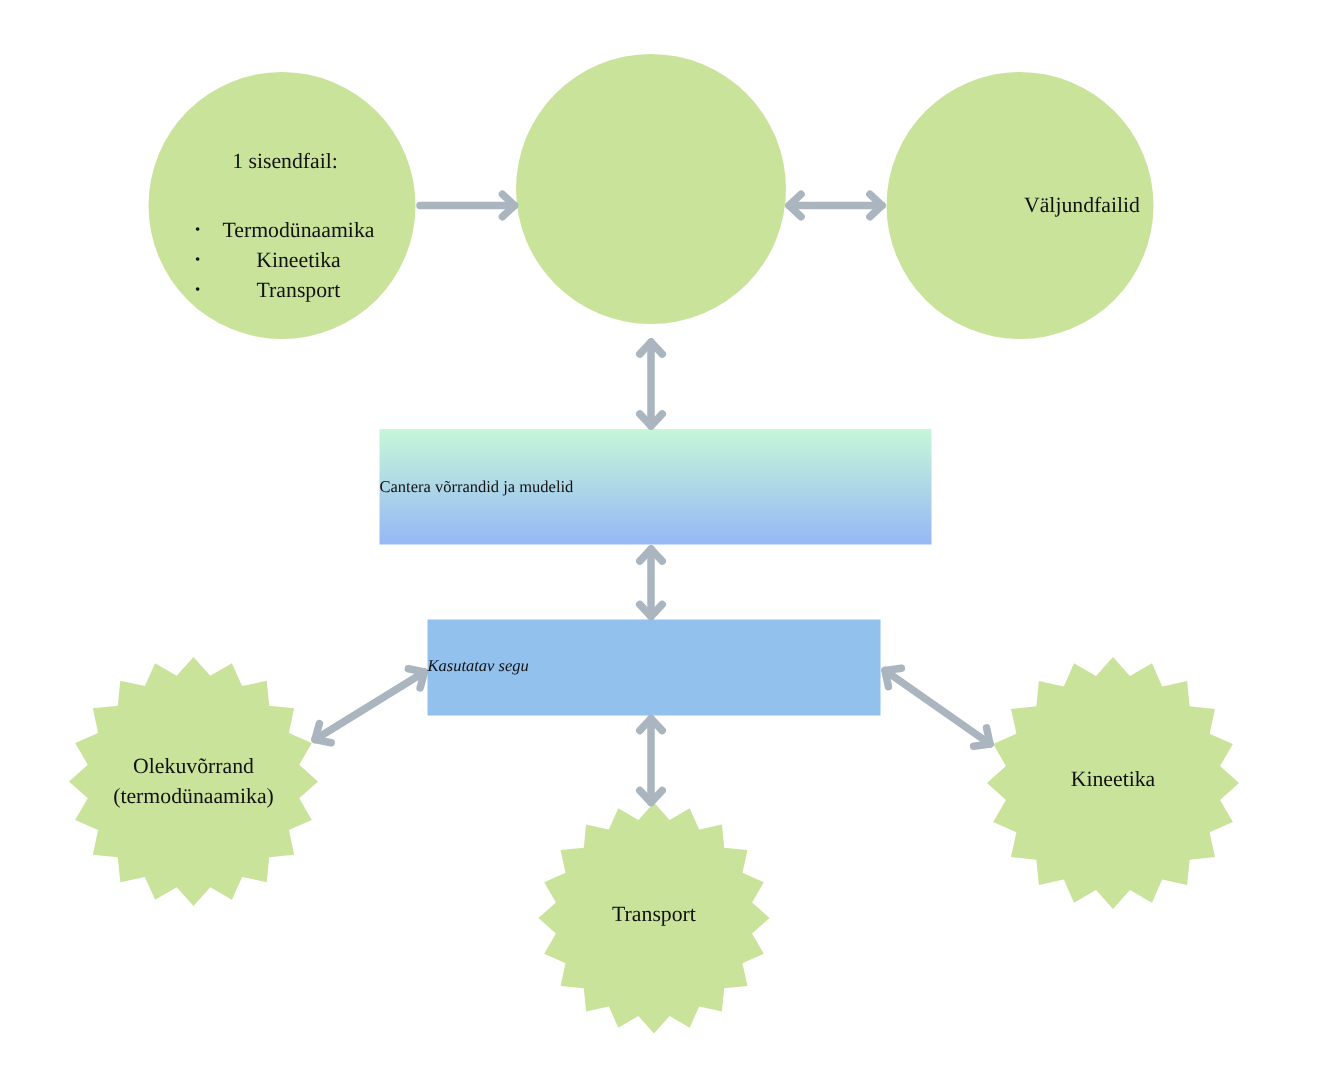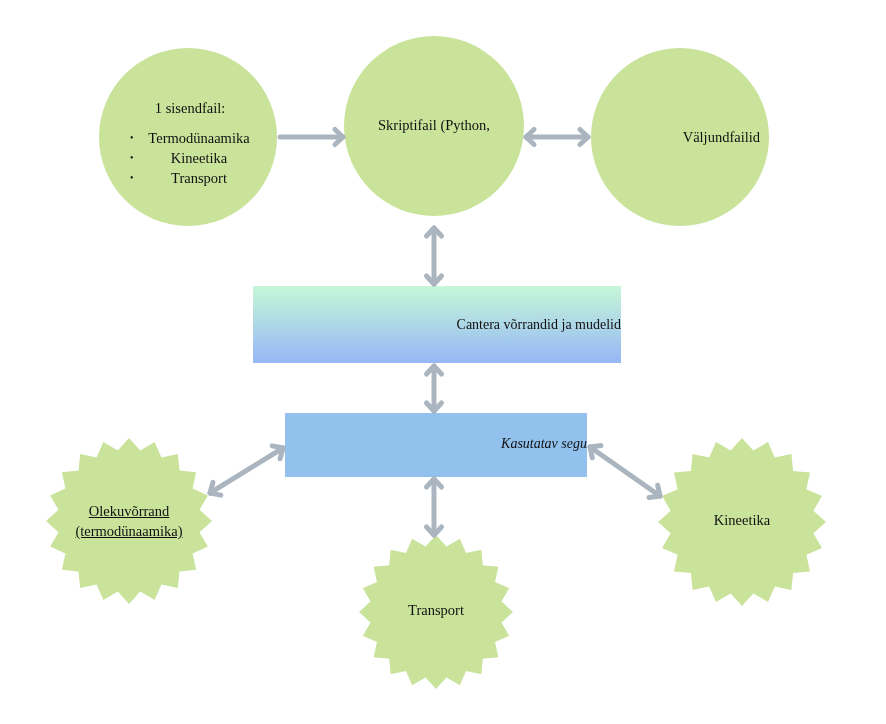--- a/index.html
+++ b/index.html
@@ -1,20 +1,20 @@
 <!DOCTYPE html>
 <html><head>
   <meta charset="utf-8">
   <style>
     html, body { margin: 0; padding: 0; background: #ffffff; }
     body { width: 886px; height: 724px; position: relative; overflow: hidden;
            font-family: "Liberation Serif", "DejaVu Serif", serif; color: #111; }
     #diagram { position: absolute; left: 0; top: 0; width: 886px; height: 724px; }
     .node-text { position: absolute; text-align: center; font-size: 14.5px; line-height: 20px; }
-    .rect-node { position: absolute; display: flex; align-items: center; justify-content: flex-end; font-size: 14px; }
+    .rect-node { position: absolute; display: flex; align-items: center; justify-content: flex-start; font-size: 11px; }
     .bullet-list { list-style: none; margin: 0; padding: 0; text-align: center; }
     .bullet-list li { position: relative; line-height: 20px; }
     .bullet-dot { position: absolute; left: -32px; font-size: 10px; }
   </style>
 </head>
 <body style="color: rgb(17, 17, 17);">
 
 <svg id="diagram" xmlns="http://www.w3.org/2000/svg" width="886" height="724" viewBox="0 0 886 724">
   <defs>
     <linearGradient id="canteraGrad" x1="0" y1="0" x2="0" y2="1">
@@ -66,45 +66,44 @@
       </g>
     <g class="arrow">
         <line x1="590" y1="447" x2="660" y2="496" stroke="#aab5bf" stroke-width="5" stroke-linecap="round"></line>
         <polyline points="649.1065125753802,497.5270663802372 660,496 657.7061841246818,485.24182130980626" fill="none" stroke="#aab5bf" stroke-width="5" stroke-linecap="round" stroke-linejoin="round"></polyline>
         <polyline points="600.8934874246198,445.4729336197628 590,447 592.2938158753182,457.75817869019374" fill="none" stroke="#aab5bf" stroke-width="5" stroke-linecap="round" stroke-linejoin="round"></polyline>
       </g>
   </g>
 </svg>
 
 <div class="node-text" style="left:110px; top:98px; width:160px;">
-  <div style="margin-bottom:10px;">1 sisendfail:</div>
+  <div style="margin-bottom:26px;">1 sisendfail:</div>
   <ul class="bullet-list">
     <li><span class="bullet-dot" style="left:20px;">•</span><span style="padding-left:18px;">Termodünaamika</span></li>
     <li><span class="bullet-dot" style="left:20px;">•</span><span style="padding-left:18px;">Kineetika</span></li>
     <li><span class="bullet-dot" style="left:20px;">•</span><span style="padding-left:18px;">Transport</span></li>
   </ul>
 </div>
 
 <div class="node-text" style="left:344px; top:115px; width:180px;">
-  <div>Skriptifail (Python,</div>
 </div>
 
 <div class="node-text" style="left:600px; top:127px; width:160px;text-align:right;">
   <div>Väljundfailid</div>
 </div>
 
 <div class="rect-node" style="left:253px; top:286px; width:368px; height:77px;">
   <span>Cantera võrrandid ja mudelid</span>
 </div>
 
 <div class="rect-node" style="left:285px; top:413px; width:302px; height:62px;font-style:italic;">
   <span>Kasutatav segu</span>
 </div>
 
-<div class="node-text" style="left:49px; top:501px; width:160px;text-decoration:underline;">
+<div class="node-text" style="left:49px; top:501px; width:160px;">
   <div>Olekuvõrrand</div>
   <div>(termodünaamika)</div>
 </div>
 
 <div class="node-text" style="left:356px; top:600px; width:160px;">
   <div>Transport</div>
 </div>
 
 <div class="node-text" style="left:662px; top:510px; width:160px;">
   <div>Kineetika</div>

